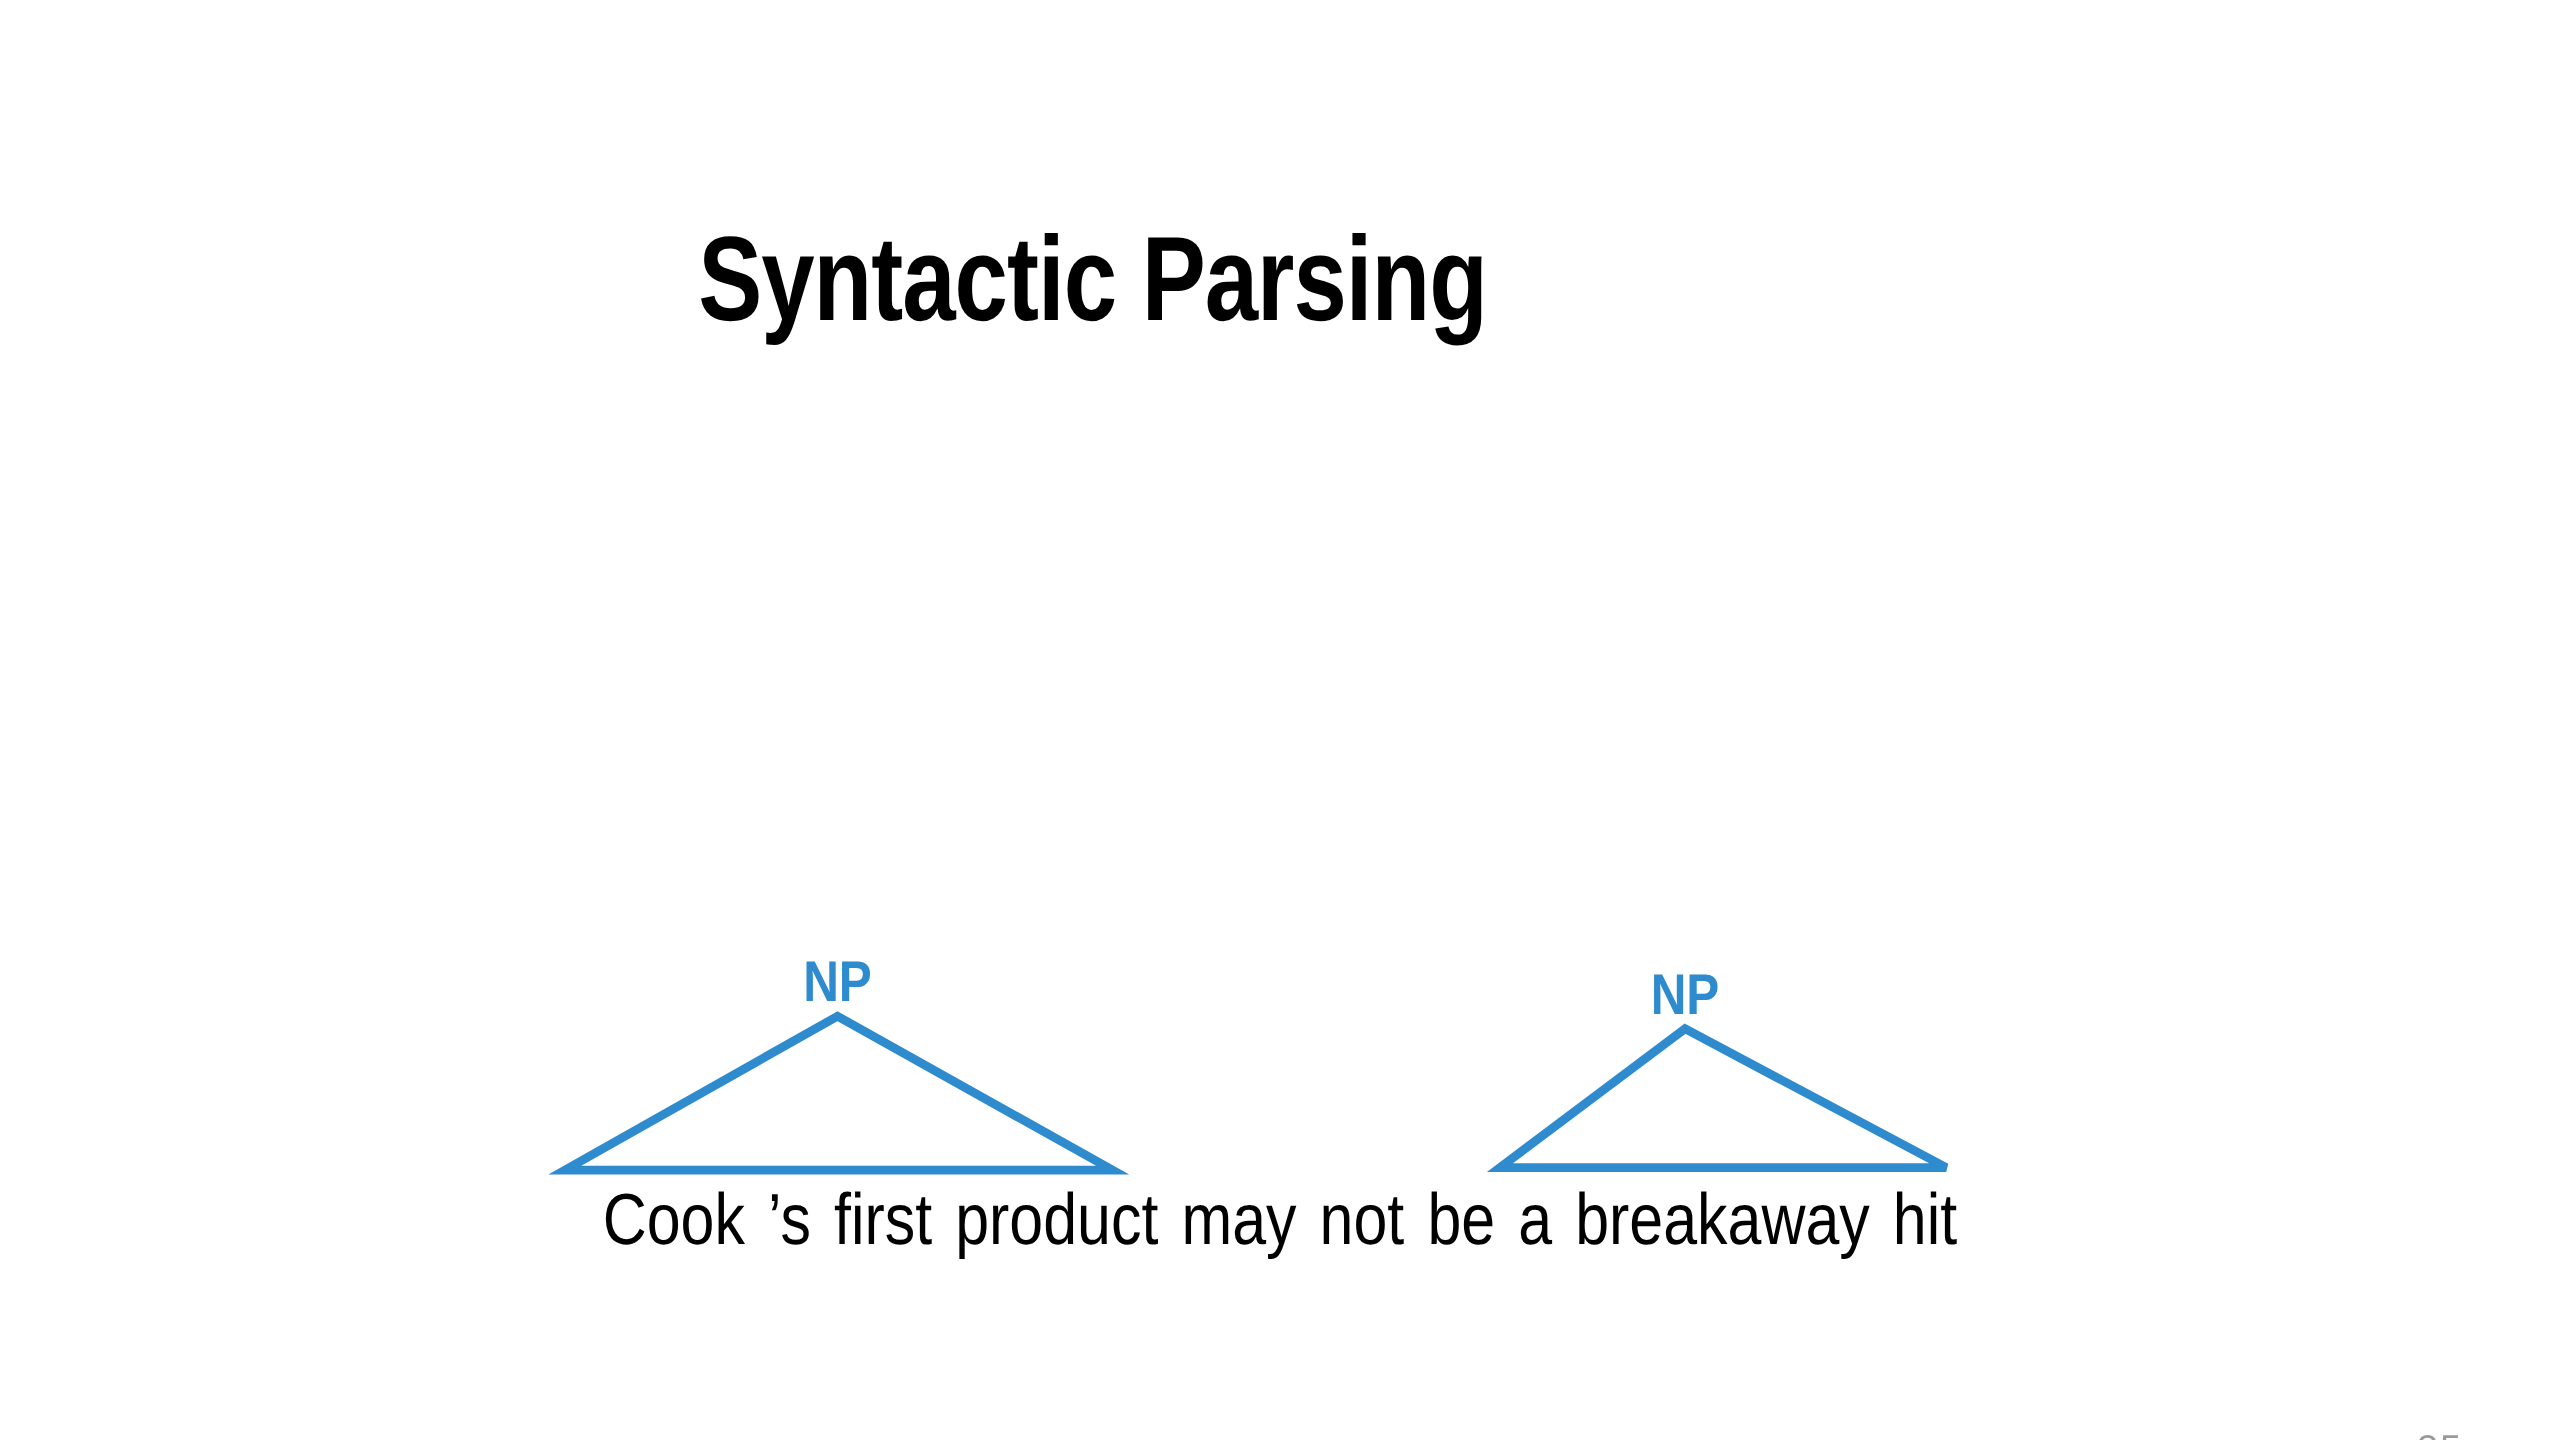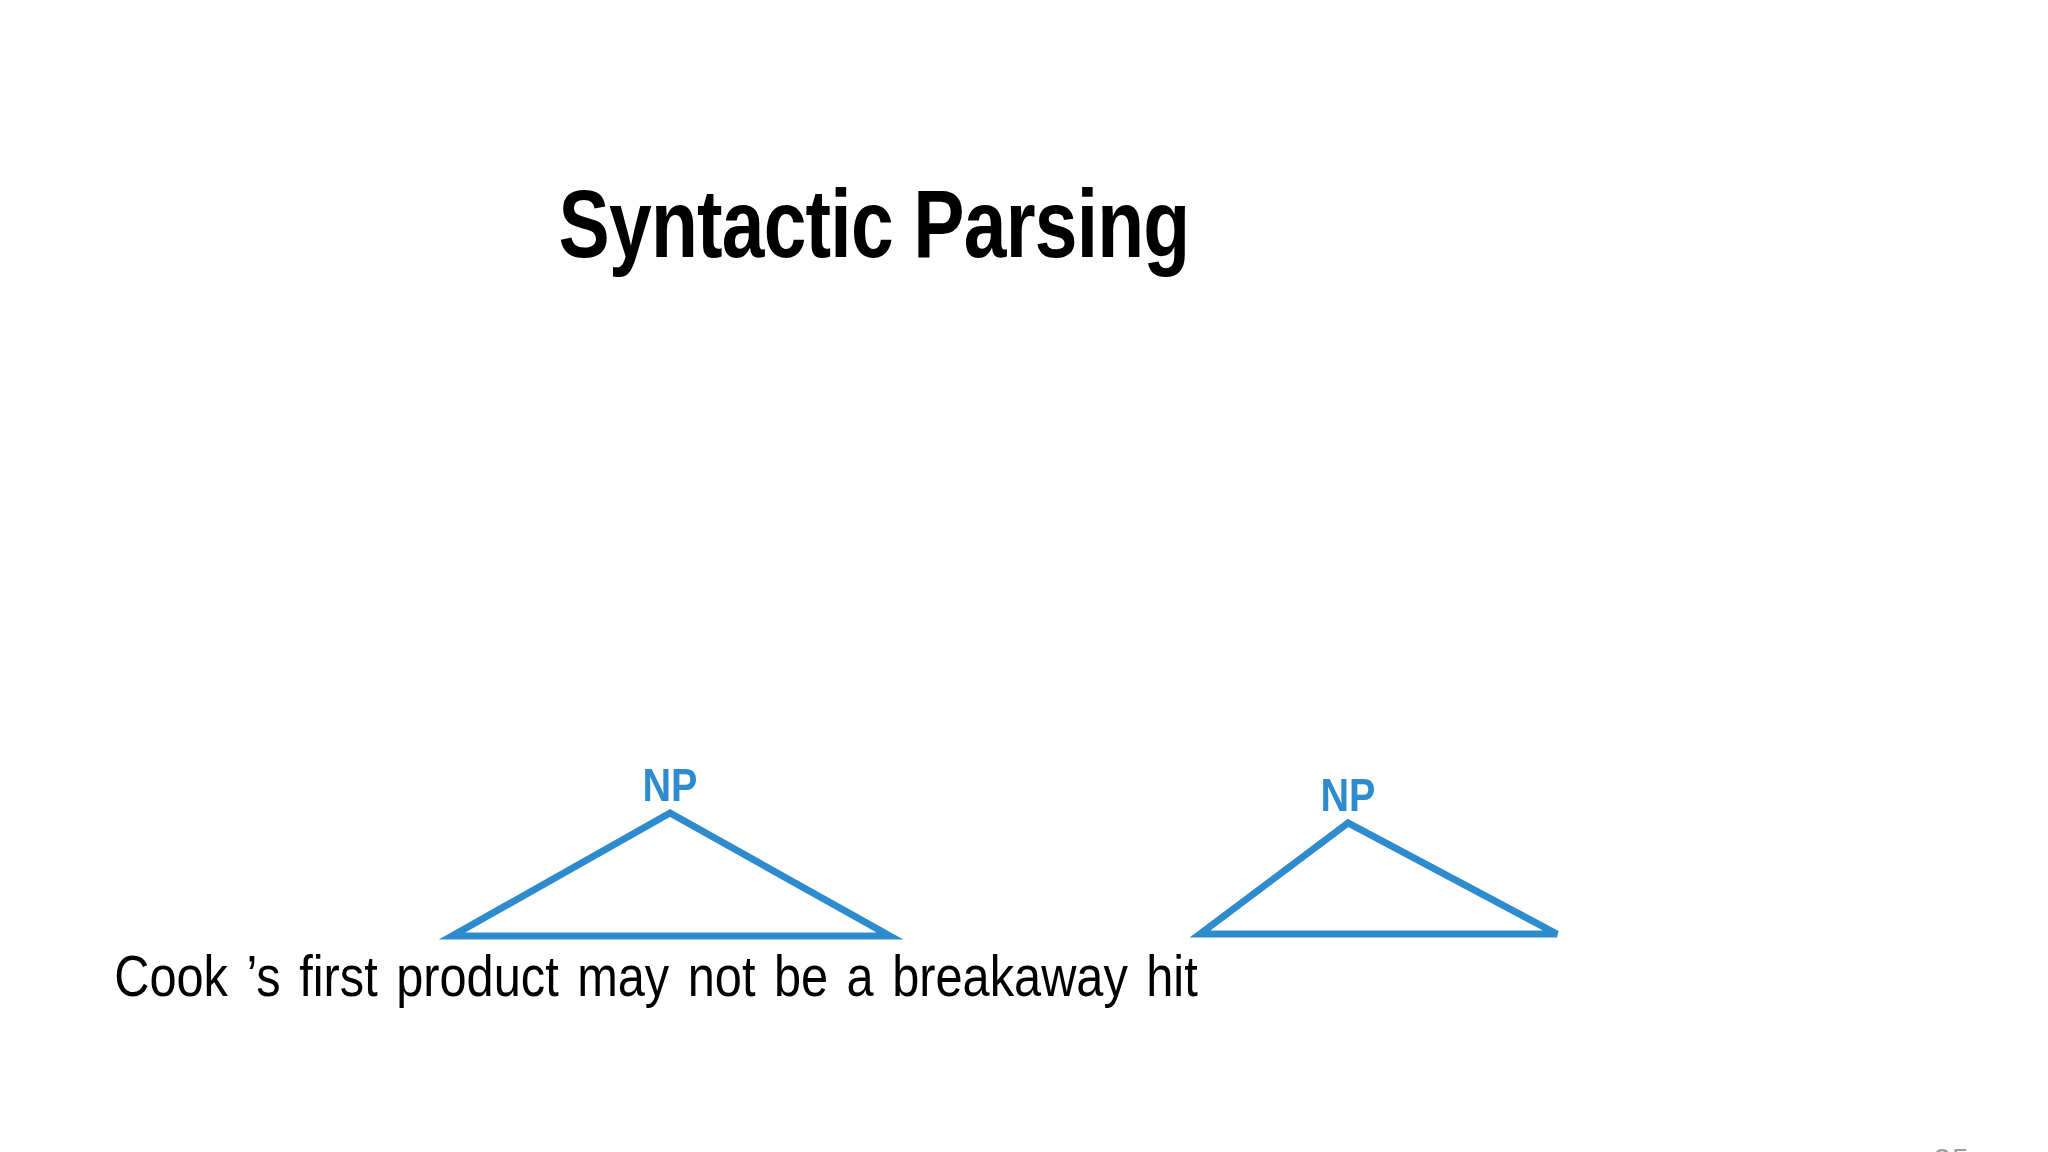--- a/index.html
+++ b/index.html
@@ -76,20 +76,21 @@
     transform-origin: 50% 50%;
     text-align: center;
   }
 
   
   #sentence-row {
     position: absolute;
     left: 0;
     top: 898px;
     width: 2048px;
+    text-align: center;
     white-space: nowrap;
     font-size: 0;
   }
 
   #sentence-inner {
     display: inline-block;
     transform: scaleX(0.84);
     transform-origin: 50% 50%;
     white-space: nowrap;
   }

